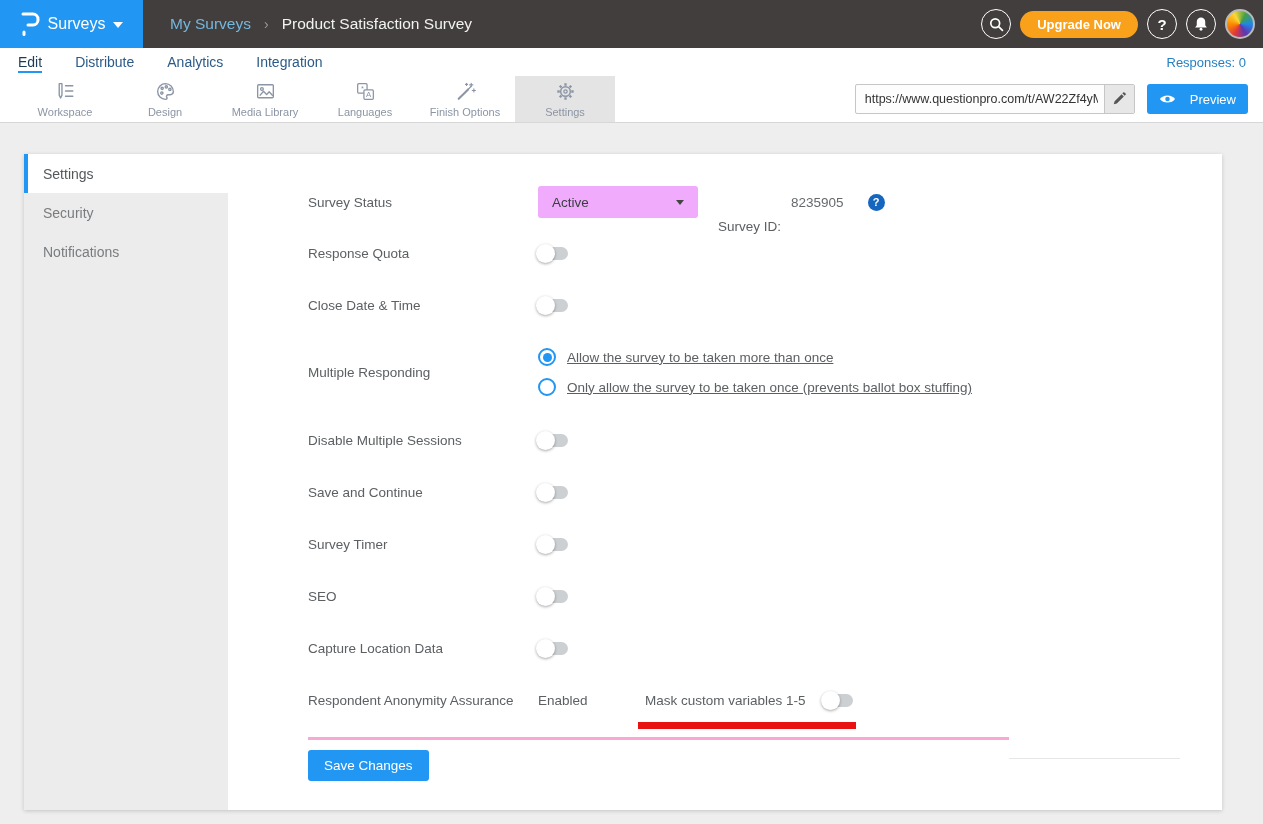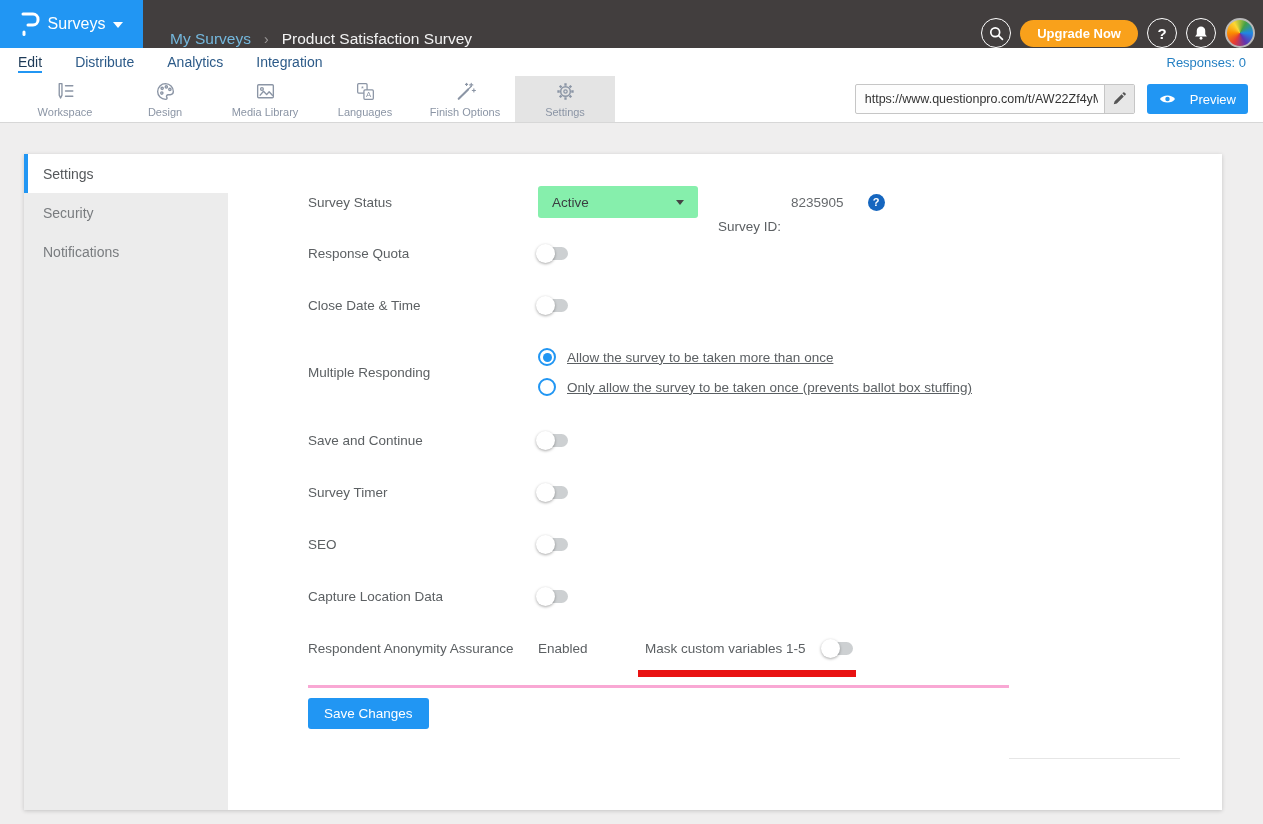--- a/index.html
+++ b/index.html
@@ -6,21 +6,21 @@
   html,body { width:1263px; height:824px; }
   body {
     font-family:"Liberation Sans", sans-serif;
     background:#efeeee;
     color:#5a5f63;
     overflow:hidden;
   }
   svg { display:block; }
 
   
-  .header { height:48px; background:#423e3e; display:flex; align-items:flex-end; }
+  .header { height:48px; background:#423e3e; display:flex; align-items:center; }
   .brand { width:143px; height:48px; background:#2196f3; display:flex; align-items:center; justify-content:center; gap:8px; cursor:pointer; }
   .brand-glyph { width:20px; height:26px; }
   .brand-label { color:#fff; font-size:16px; }
   .brand-caret { width:0; height:0; border-left:5px solid transparent; border-right:5px solid transparent; border-top:6px solid #fff; margin-top:2px; }
   .breadcrumb { display:flex; align-items:center; gap:13px; margin-left:27px; font-size:15.5px; }
   .crumb-parent { color:#74b7dc; cursor:pointer; }
   .crumb-sep { color:#9b9797; font-size:14px; }
   .crumb-title { color:#f2f2f2; }
   .header-right { margin-left:auto; display:flex; align-items:center; gap:9px; padding-right:8px; }
   .hicon { width:30px; height:30px; border:1.6px solid #fff; border-radius:50%; display:flex; align-items:center; justify-content:center; cursor:pointer; }
@@ -47,21 +47,21 @@
   
   .card { position:relative; margin:31px 41px 14px 24px; width:1198px; min-height:656px; background:#fff; box-shadow:0 1px 4px rgba(0,0,0,.18); display:flex; }
   .side { width:204px; background:#ececec; flex-shrink:0; }
   .side-item { height:39px; display:flex; align-items:center; padding-left:19px; font-size:14px; color:#797c7f; cursor:pointer; }
   .side-item.active { background:#fff; border-left:4px solid #2196f3; padding-left:15px; color:#55585b; }
 
   .main { flex:1; padding:32px 0 0 80px; }
   .row { display:flex; align-items:center; min-height:30px; margin-bottom:22px; }
   .row-label { width:230px; font-size:13.5px; color:#5c6063; flex-shrink:0; }
 
-  .select-box { width:160px; height:32px; background:#86efac; border-radius:3px; display:flex; align-items:center; padding:0 14px; cursor:pointer; position:relative; }
+  .select-box { width:160px; height:32px; background:#f0abfc; border-radius:3px; display:flex; align-items:center; padding:0 14px; cursor:pointer; position:relative; }
   .select-value { font-size:13.5px; color:#3a3e41; }
   .select-caret { position:absolute; right:14px; width:0; height:0; border-left:4.5px solid transparent; border-right:4.5px solid transparent; border-top:5.5px solid #444; }
   .sid-label { margin-left:20px; font-size:13.5px; color:#5c6063;margin-top:48px; }
   .sid-value { margin-left:10px; font-size:13.5px; color:#66696c; }
   .help-dot { margin-left:24px; width:17px; height:17px; border-radius:50%; background:#1566bf; color:#fff; font-size:11px; font-weight:bold; display:flex; align-items:center; justify-content:center; cursor:pointer; }
 
   .toggle { position:relative; width:30px; height:13px; background:#cdd0d2; border-radius:7px; cursor:pointer; flex-shrink:0; }
   .toggle .knob { position:absolute; left:-2px; top:-3px; width:19px; height:19px; background:#fff; border-radius:50%; box-shadow:0 1px 3px rgba(0,0,0,.35); }
 
   .radio-row { margin-bottom:23px; }
@@ -245,20 +245,26 @@
           <span class="radio selected"></span>
           <span class="radio-label">Allow the survey to be taken more than once</span>
         </div>
         <div class="radio-opt">
           <span class="radio"></span>
           <span class="radio-label">Only allow the survey to be taken once (prevents ballot box stuffing)</span>
         </div>
       </div>
     </div>
 
+    <div class="row">
+      <span class="row-label">Disable Multiple Sessions</span>
+      <div class="toggle">
+          <div class="knob"></div>
+        </div>
+    </div>
 
     <div class="row">
       <span class="row-label">Save and Continue</span>
       <div class="toggle">
           <div class="knob"></div>
         </div>
     </div>
 
     <div class="row">
       <span class="row-label">Survey Timer</span>

